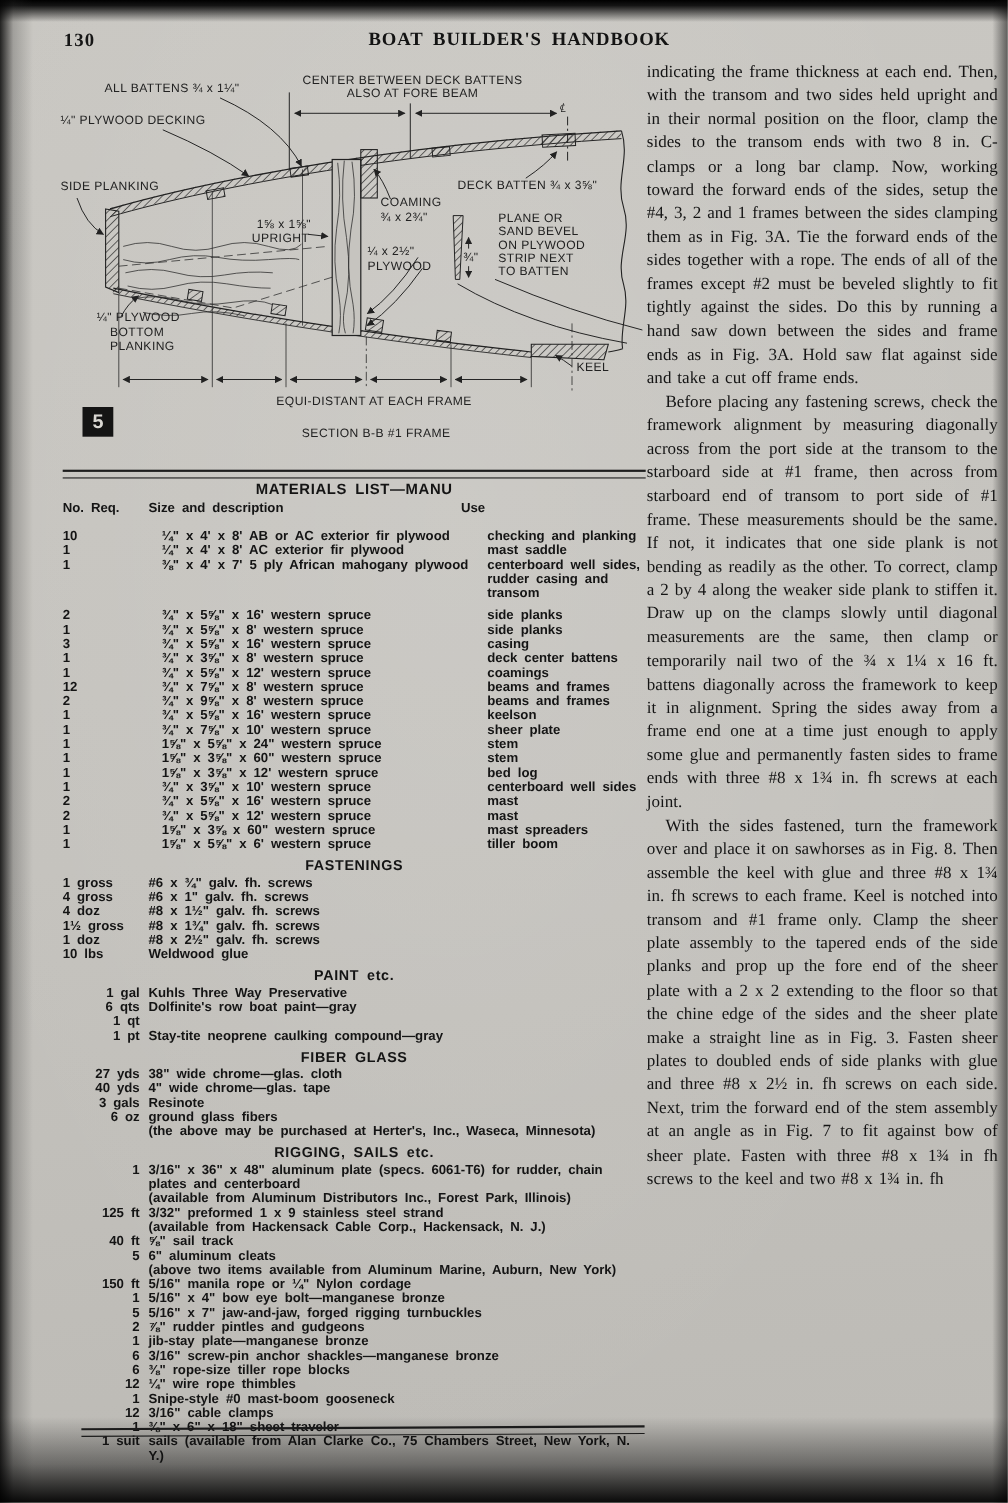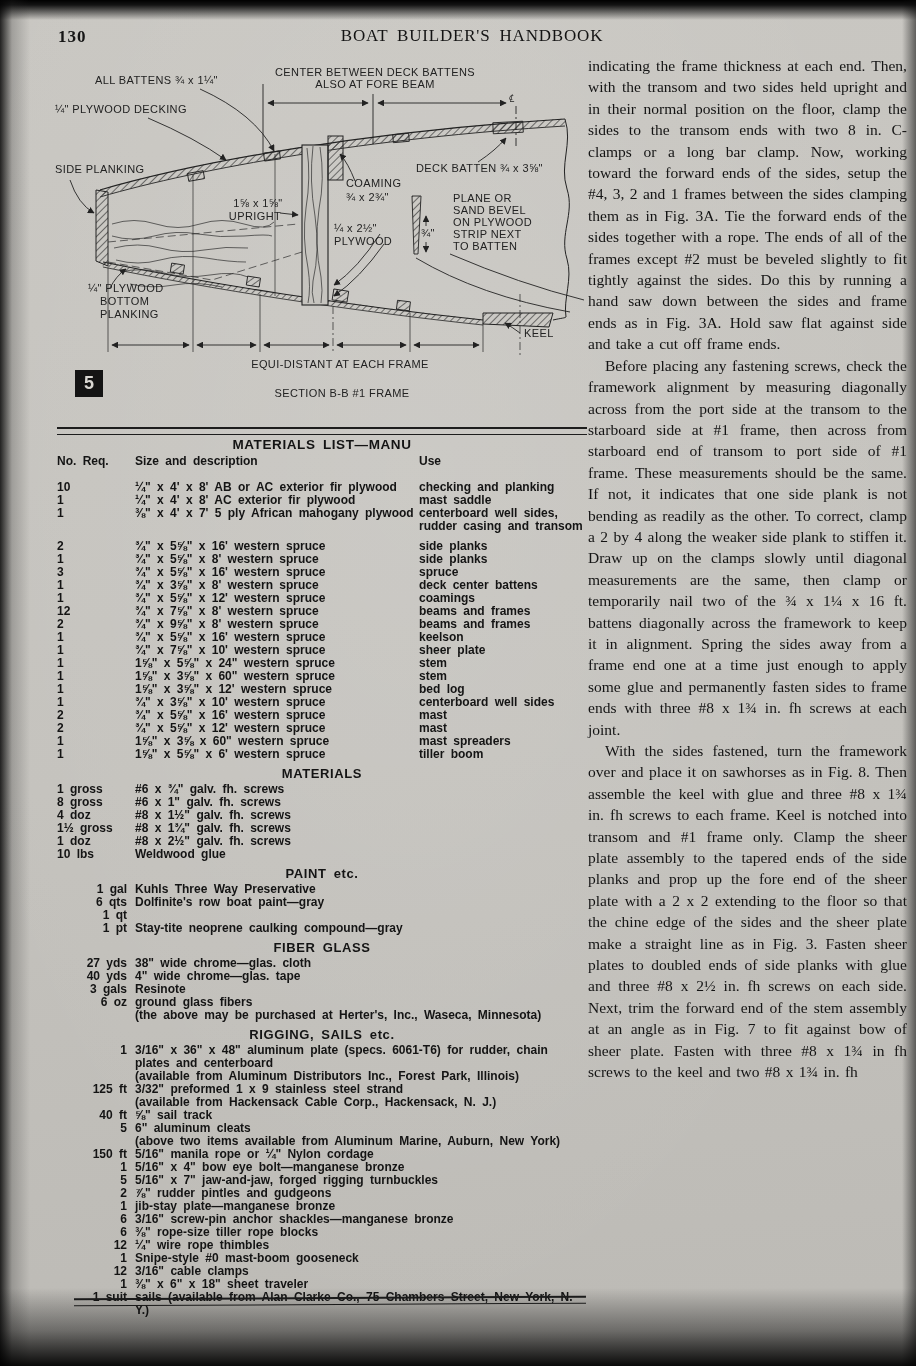--- a/index.html
+++ b/index.html
@@ -17,42 +17,42 @@
     background:linear-gradient(90deg,rgba(5,5,5,.85),rgba(40,40,40,.25) 40%,rgba(0,0,0,0));}
   .edge-right{top:0;bottom:0;right:0;width:14px;
     background:linear-gradient(270deg,rgba(10,10,10,.55),rgba(0,0,0,0));}
   .edge-bottom{left:0;right:0;bottom:0;height:78px;
     background:linear-gradient(rgba(0,0,0,0),rgba(10,10,10,.45) 55%,rgba(0,0,0,.95));}
 
   
   .pageno{position:absolute;left:58px;top:27px;font-size:17px;font-weight:bold;
           letter-spacing:1px;color:#161616;}
   .booktitle{position:absolute;left:297px;top:26px;width:350px;text-align:center;
-          font-size:17px;font-weight:normal;letter-spacing:.8px;word-spacing:4px;color:#131313;}
+          font-size:17px;font-weight:bold;letter-spacing:.8px;word-spacing:4px;color:#131313;}
 
   
   .diagram{position:absolute;left:50px;top:56px;width:540px;height:374px;}
   .diagram text{font-family:"Liberation Sans",sans-serif;font-size:11px;fill:#222;
           letter-spacing:.4px;}
   .fig-box{position:absolute;left:75px;top:370px;width:28px;height:27px;background:#141414;
           color:#d9d7d2;font-family:"Liberation Sans",sans-serif;font-weight:bold;font-size:18px;
           display:flex;align-items:center;justify-content:center;}
 
   
   .dbl-rule{position:absolute;height:5px;border-top:2px solid #1d1d1d;border-bottom:1.5px solid #1d1d1d;}
   .rule-top{left:57px;top:427px;width:530px;}
   .rule-bottom{left:74px;top:1297px;width:512px;transform:rotate(-.3deg);}
 
   
   .materials{position:absolute;left:57px;top:438px;width:530px;color:#141414;
      font-family:"Liberation Sans",sans-serif;font-weight:bold;font-size:12px;line-height:13px;
      word-spacing:3px;}
   .mat-title{text-align:center;font-size:13.5px;letter-spacing:.6px;margin-bottom:3px;}
   .mat-headers{display:grid;grid-template-columns:78px 284px 1fr;margin-bottom:12px;line-height:15px;}
-  .mrow{display:grid;grid-template-columns:78px 284px 1fr;}
+  .mrow{display:grid;grid-template-columns:78px 284px 1fr;gap:12px;}
   .mrow2{display:grid;grid-template-columns:78px 1fr;}
   .c-desc{white-space:pre-line;}
   .gap{height:7px;}
   .sec-title{text-align:center;font-size:13px;letter-spacing:.6px;margin-top:5px;margin-bottom:2px;line-height:15px;}
   .ra .c-req{text-align:right;padding-right:8px;}
   .rb .c-req{text-align:right;padding-right:8px;}
 
   
   .article{position:absolute;left:588px;top:55px;width:319px;color:#141414;}
   .article p{margin:0;text-align:justify;font-size:15.5px;line-height:21.4px;word-spacing:1.5px;}
@@ -248,21 +248,21 @@
 
         <div class="mrow">
           <span class="c-req">1</span>
           <span class="c-desc">¾" x 5⅝" x 8' western spruce</span>
           <span class="c-use">side planks</span>
         </div>
 
         <div class="mrow">
           <span class="c-req">3</span>
           <span class="c-desc">¾" x 5⅝" x 16' western spruce</span>
-          <span class="c-use">spruce</span>
+          <span class="c-use">casing</span>
         </div>
 
         <div class="mrow">
           <span class="c-req">1</span>
           <span class="c-desc">¾" x 3⅝" x 8' western spruce</span>
           <span class="c-use">deck center battens</span>
         </div>
 
         <div class="mrow">
           <span class="c-req">1</span>
@@ -336,30 +336,30 @@
           <span class="c-use">mast spreaders</span>
         </div>
 
         <div class="mrow">
           <span class="c-req">1</span>
           <span class="c-desc">1⅝" x 5⅝" x 6' western spruce</span>
           <span class="c-use">tiller boom</span>
         </div>
       </div>
 
-    <div class="sec-title">MATERIALS</div>
+    <div class="sec-title">FASTENINGS</div>
     <div>
 
         <div class="mrow2">
           <span class="c-req">1 gross</span>
           <span class="c-desc">#6 x ¾" galv. fh. screws</span>
         </div>
 
         <div class="mrow2">
-          <span class="c-req">8 gross</span>
+          <span class="c-req">4 gross</span>
           <span class="c-desc">#6 x 1" galv. fh. screws</span>
         </div>
 
         <div class="mrow2">
           <span class="c-req">4 doz</span>
           <span class="c-desc">#8 x 1½" galv. fh. screws</span>
         </div>
 
         <div class="mrow2">
           <span class="c-req">1½ gross</span>

